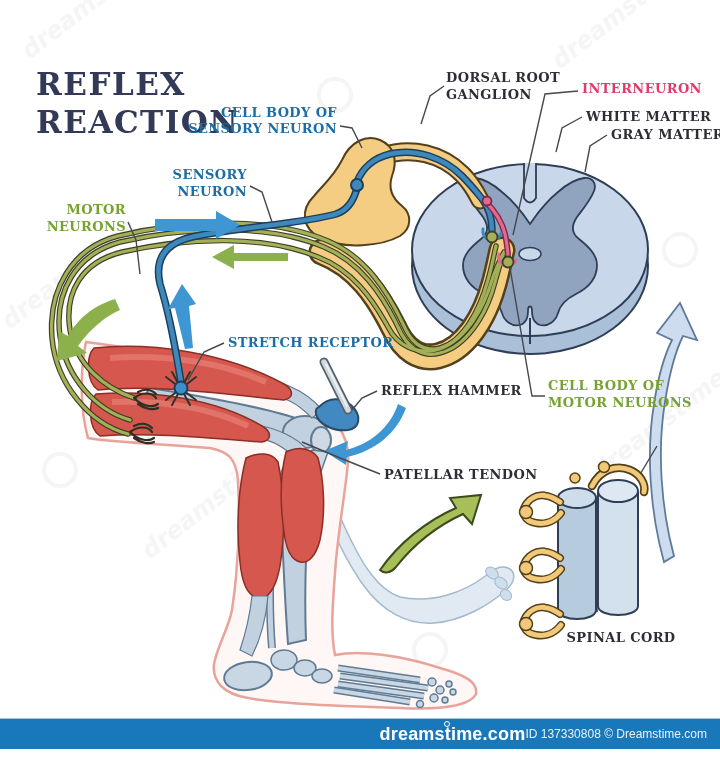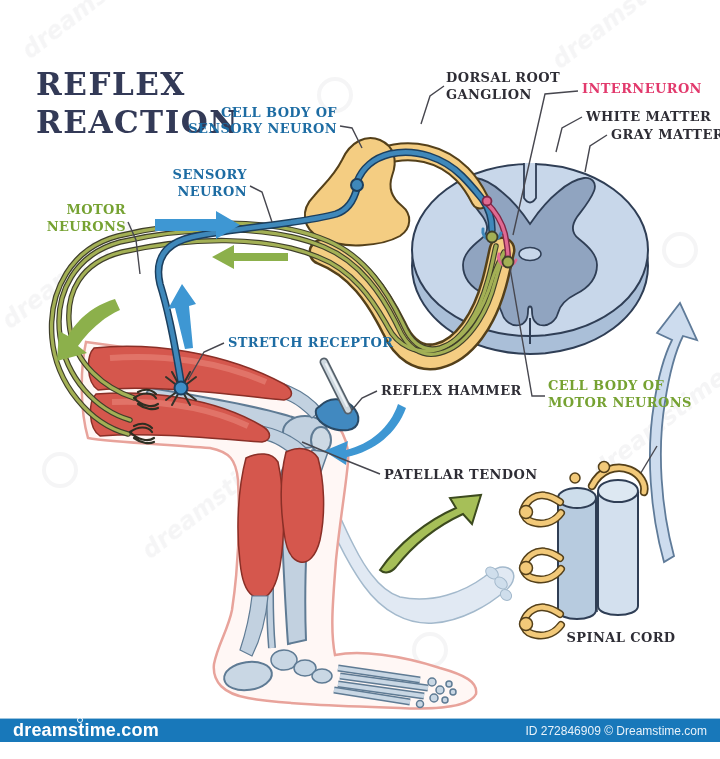--- a/index.html
+++ b/index.html
@@ -6,22 +6,22 @@
   #stage{position:relative;width:720px;height:759px;overflow:hidden;background:#ffffff;
          font-family:"Liberation Sans",sans-serif;}
   svg text{user-select:none;}
   .lbl{font-family:"DejaVu Serif",serif;font-weight:bold;font-size:13px;letter-spacing:.4px;}
   .c-blue{fill:#1d6ca3}.c-green{fill:#76a232}.c-dark{fill:#2e2d35}.c-pink{fill:#e23a6d}
   .title-text{font-family:"DejaVu Serif",serif;font-weight:bold;font-size:31px;
               letter-spacing:1.5px;fill:#333a57;}
   .wm-text{font-family:"DejaVu Sans",sans-serif;font-weight:bold;font-style:italic;
            font-size:24px;fill:#3a3a48;}
   .leader{stroke:#47474f;stroke-width:1.4;fill:none;}
-  #footer{position:absolute;left:0;top:718px;width:720px;height:24px;background:#1878ba;
-          display:flex;align-items:center;justify-content:space-between;
+  #footer{position:absolute;left:0;top:718px;width:720px;height:31px;background:#1878ba;
+          display:flex;align-items:center;justify-content:flex-end;
           padding:0 13px;box-sizing:border-box;border-top:1px solid #9cc4de;}
   .logo{color:#ffffff;font-weight:bold;font-size:18px;letter-spacing:.2px;position:relative;}
   .logo::after{content:'';position:absolute;left:64px;top:-3px;width:4px;height:4px;
                border:1.5px solid #fff;border-radius:50%;}
   .credit{color:#e8f2fa;font-size:12px;}
 </style>
 </head>
 <body>
 
 <div id="stage">
@@ -239,15 +239,15 @@
     <text class="lbl c-green" x="548" y="390">CELL BODY OF</text>
     <text class="lbl c-green" x="548" y="407">MOTOR NEURONS</text>
     <text class="lbl c-dark" x="384" y="479">PATELLAR TENDON</text>
     <text class="lbl c-dark" x="621" y="642" text-anchor="middle">SPINAL CORD</text>
   </g>
 </svg>
 
   
   <div id="footer">
     <span class="logo">dreamstime.com</span>
-    <span class="credit">ID 272846909 © Dreamstime.com</span>
+    <span class="credit">ID 137330808 © Dreamstime.com</span>
   </div>
 </div>
 
 </body></html>

